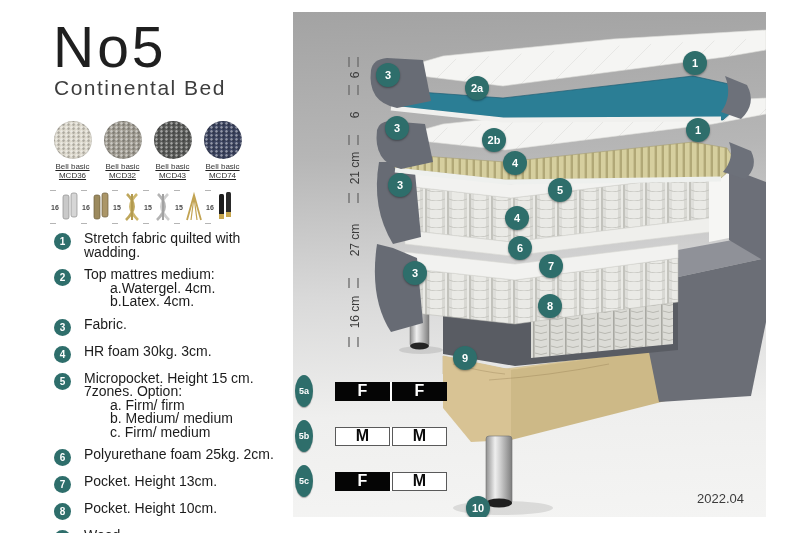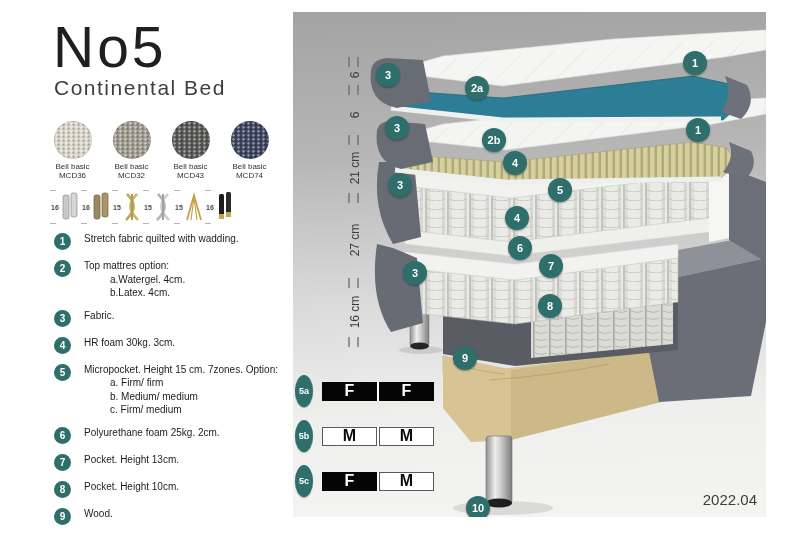--- a/index.html
+++ b/index.html
@@ -4,58 +4,58 @@
 <style>
   html,body{margin:0;padding:0;}
   body{
     width:800px;height:533px;position:relative;background:#ffffff;
     font-family:"Liberation Sans", sans-serif;color:#222;overflow:hidden;
   }
   
   .left-panel{position:absolute;left:0;top:0;width:293px;height:533px;background:#fff;border-radius:21px;}
   .title{position:absolute;left:53px;top:18px;font-size:57px;font-weight:200;letter-spacing:3px;color:#1f1f1f;line-height:1.05;}
   .subtitle{position:absolute;left:54px;top:76px;font-size:21px;font-weight:300;letter-spacing:1.5px;color:#3d3d3d;}
-  .swatches{position:absolute;left:52px;top:121px;display:flex;gap:18px;}
+  .swatches{position:absolute;left:52px;top:121px;display:flex;gap:9px;text-decoration:underline;}
   .swatch{width:41px;text-align:center;}
   .swatch-circle{width:38px;height:38px;border-radius:50%;margin:0 auto;border:1px solid rgba(0,0,0,0.10);box-sizing:border-box;}
   .woven{background-image:
       radial-gradient(circle at 30% 35%, rgba(255,255,255,0.45) 0.8px, transparent 1.6px),
       radial-gradient(circle at 70% 65%, rgba(0,0,0,0.22) 0.8px, transparent 1.6px);
       background-size:5px 4px;}
   .swatch-label{margin-top:3px;font-size:8px;line-height:9px;color:#333;}
   .legs-row{position:absolute;left:51px;top:188px;display:flex;}
   .leg-cell{width:31px;height:38px;position:relative;display:flex;align-items:center;}
   .leg-cell::before,.leg-cell::after{content:"";position:absolute;left:-1px;width:6px;height:1px;background:#b5b5b5;}
   .leg-cell::before{top:2px;} .leg-cell::after{bottom:2px;}
   .leg-num{font-size:7px;font-weight:bold;color:#4a4a4a;margin-right:1px;}
   .features{position:absolute;left:54px;top:232px;width:238px;}
   .feature{display:flex;gap:13px;margin-bottom:9px;}
   .feature-badge{flex:0 0 auto;width:17px;height:17px;border-radius:50%;color:#fff;
      font-size:10px;font-weight:bold;display:flex;align-items:center;justify-content:center;margin-top:1px;}
-  .feature-text{font-size:10px;line-height:13.5px;color:#1c1c1c;}
+  .feature-text{font-size:14px;line-height:13.5px;color:#1c1c1c;}
   .feature-sub{margin-left:26px;}
   
   .photo{position:absolute;left:293px;top:12px;width:473px;height:505px;overflow:hidden;
      background:linear-gradient(178deg,#a3a3a3 0%,#b6b6b6 28%,#d9d9d9 55%,#efefee 78%,#f4f4f3 100%);}
   .photo svg{position:absolute;left:0;top:0;}
   .dim-label{position:absolute;transform:translate(-50%,-50%) rotate(-90deg);
      font-size:12px;color:#3a3a3a;white-space:nowrap;left:62px;}
   .badge{position:absolute;width:24px;height:24px;border-radius:50%;color:#fff;
      font-size:11px;font-weight:bold;display:flex;align-items:center;justify-content:center;
      box-shadow:0 1px 2px rgba(0,0,0,0.35);}
   .firmness{position:absolute;left:2px;top:363px;}
   .firm-row{display:flex;align-items:center;margin-bottom:13px;}
   .firm-badge{width:18px;height:32px;border-radius:50%;color:#fff;font-size:9px;font-weight:bold;
-     display:flex;align-items:center;justify-content:center;margin-right:9px;box-shadow:0 1px 1px rgba(0,0,0,0.3);}
+     display:flex;align-items:center;justify-content:center;margin-right:22px;box-shadow:0 1px 1px rgba(0,0,0,0.3);}
   .firm-bar{display:flex;gap:2px;background:#fff;}
   .firm-cell{width:55px;height:19px;display:flex;align-items:center;justify-content:center;
      font-size:16px;font-weight:600;box-sizing:border-box;}
   .firm-cell.dark{background:#050505;color:#fff;}
   .firm-cell.light{background:#fff;color:#0a0a0a;border:1px solid #5a5a5a;}
-  .version{position:absolute;right:9px;top:479px;font-size:15px;color:#3c3c3c;}
+  .version{position:absolute;right:22px;top:479px;font-size:13px;color:#3c3c3c;}
 </style>
 </head>
 <body>
 
 <div class="left-panel">
   <div class="title">No5</div>
   <div class="subtitle">Continental Bed</div>
 
   <div class="swatches">
     <div class="swatch">
@@ -138,21 +138,21 @@
   </div>
 
   <div class="features">
     <div class="feature">
       <div class="feature-badge" style="background-color: rgb(46, 110, 107);">1</div>
       <div class="feature-text">Stretch fabric quilted with wadding.</div>
     </div>
     <div class="feature">
       <div class="feature-badge" style="background-color: rgb(46, 110, 107);">2</div>
       <div class="feature-text">
-        <div>Top mattres option:</div>
+        <div>Top mattres medium:</div>
         <div class="feature-sub">a.Watergel. 4cm.</div>
         <div class="feature-sub">b.Latex. 4cm.</div>
       </div>
     </div>
     <div class="feature">
       <div class="feature-badge" style="background-color: rgb(46, 110, 107);">3</div>
       <div class="feature-text">Fabric.</div>
     </div>
     <div class="feature">
       <div class="feature-badge" style="background-color: rgb(46, 110, 107);">4</div>

